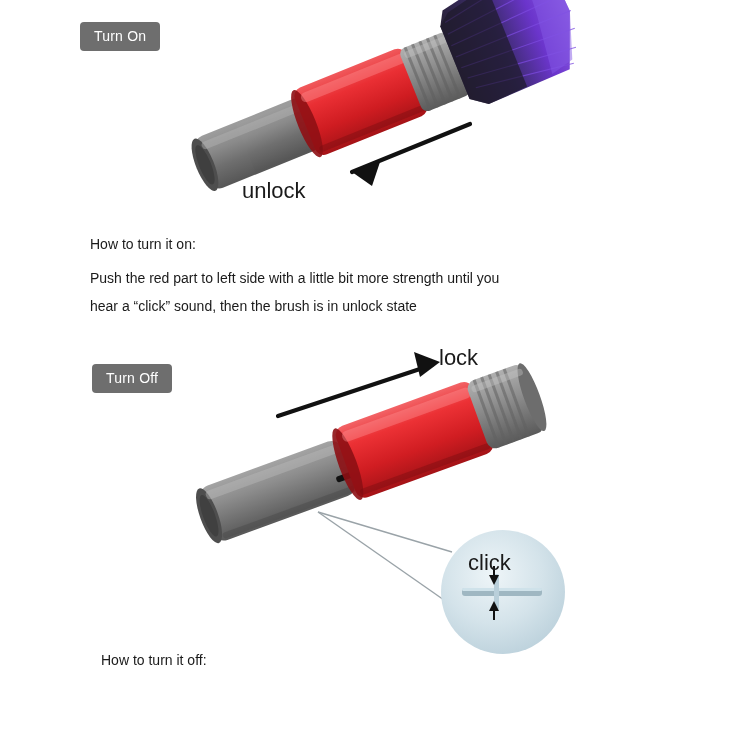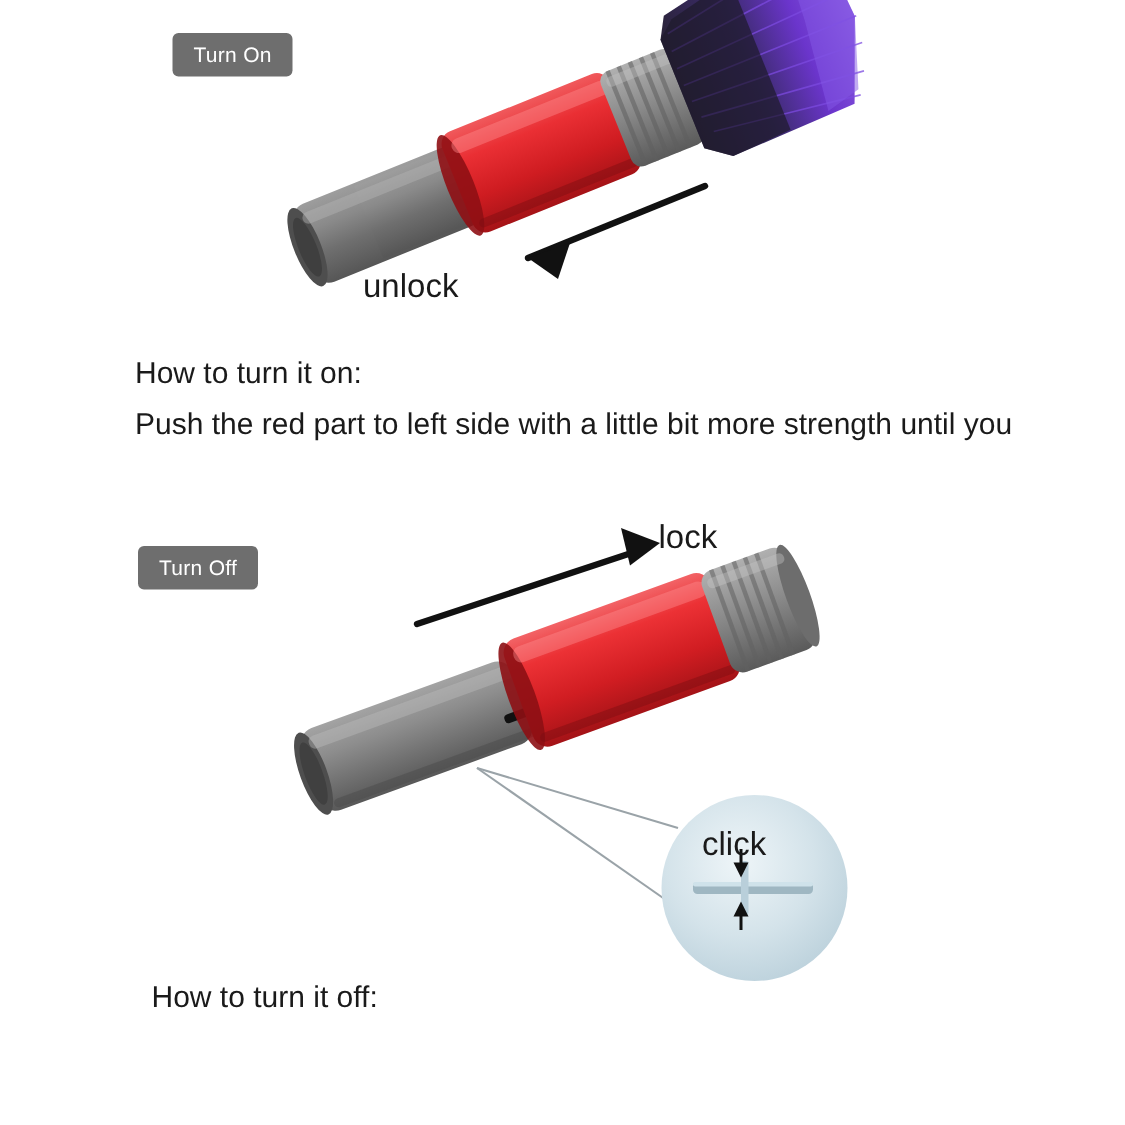--- a/index.html
+++ b/index.html
@@ -23,28 +23,28 @@
     position: absolute;
     background: #6e6e6e;
     color: #ffffff;
     font-size: 14px;
     letter-spacing: .2px;
     border-radius: 4px;
     padding: 7px 14px 8px 14px;
     line-height: 1;
     white-space: nowrap;
   }
-  #badge-on  { left: 80px;  top: 22px; margin-left: 35px; }
+  #badge-on  { left: 80px;  top: 22px; }
   #badge-off { left: 92px;  top: 364px; }
 
   
   .para {
     position: absolute;
     color: #1a1a1a;
-    font-size: 20px;
+    font-size: 14px;
     line-height: 1.75;
     white-space: nowrap;
   }
   #txt-on-head  { left: 90px;  top: 232px; }
   #txt-on-l1    { left: 90px;  top: 266px; }
   #txt-on-l2    { left: 90px;  top: 294px; }
 
   #txt-off-head { left: 101px; top: 648px; }
   #txt-off-l1   { left: 101px; top: 682px; }
   #txt-off-l2   { left: 101px; top: 712px; }
@@ -228,16 +228,17 @@
 
   <div class="badge" id="badge-on">Turn On</div>
   <div class="badge" id="badge-off">Turn Off</div>
 
   <div class="arrow-label" id="label-unlock">unlock</div>
   <div class="arrow-label" id="label-lock">lock</div>
   <div class="arrow-label" id="label-click">click</div>
 
   <div class="para" id="txt-on-head">How to turn it on:</div>
   <div class="para" id="txt-on-l1">Push the red part to left side with a little bit more strength until you</div>
+  <div class="para" id="txt-on-l2">hear a “click” sound, then the brush is in unlock state</div>
 
   <div class="para" id="txt-off-head">How to turn it off:</div>
 
 </div>
 
 </body></html>

